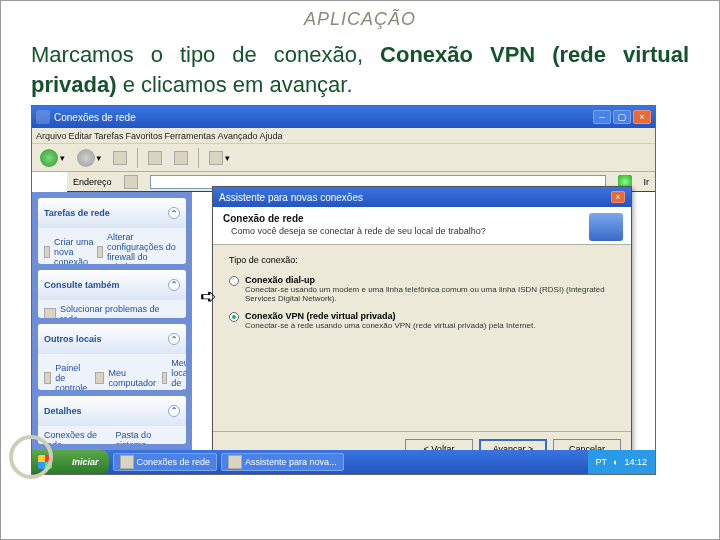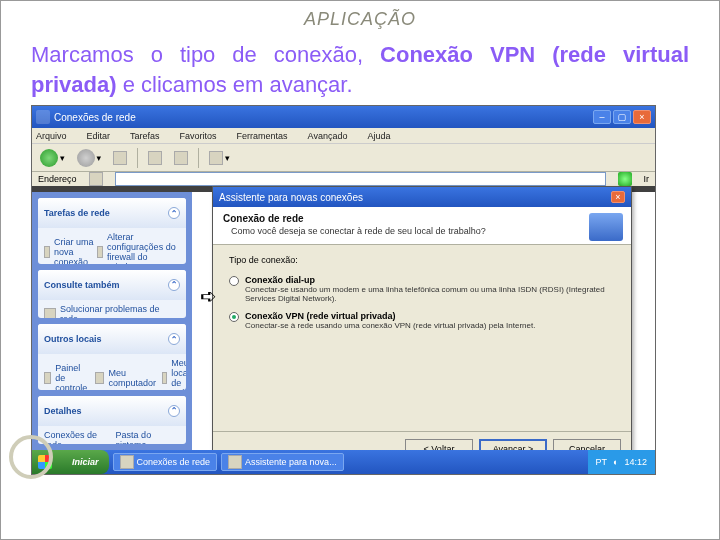--- a/index.html
+++ b/index.html
@@ -15,21 +15,21 @@
     font-style: italic;
     color: #8a8a7a;
     font-size: 18px;
     padding: 8px 0 6px;
     letter-spacing: 1px;
   }
   .slide-text {
     font-size: 22px;
     line-height: 1.35;
     padding: 4px 30px 6px 30px;
-    color: #8b5cf6;
+    color: #14532d;
     text-align: justify;
   }
   .slide-text .bold { font-weight: 700; }
   .shot {
     margin: 0 30px 8px 30px;
     width: 625px;
     height: 370px;
     border: 1px solid #666;
     background: #fff;
     position: relative;
@@ -42,28 +42,28 @@
     background: linear-gradient(#3a74e0,#2255c0);
     display: flex; align-items: center;
     color: #fff; font-size: 10px;
     padding: 0 4px;
   }
   .titlebar .icon { width: 14px; height: 14px; background:#fff3; border-radius:2px; margin-right:4px; }
   .titlebar .sp { flex:1; }
   .winbtns { display:flex; gap:2px; }
   .winbtn { width:18px; height:14px; background:#4a82e8; border:1px solid #7aa7f0; border-radius:2px; display:flex;align-items:center;justify-content:center;color:#fff;font-size:9px;line-height:1;}
   .winbtn.close { background:#e86a3a; border-color:#f09070;}
-  .menubar { height:16px; background:#ece9d8; display:flex; align-items:center; padding:0 4px; gap:20px; border-bottom:1px solid #ccc; color:#222;}
+  .menubar { height:16px; background:#ece9d8; display:flex; align-items:center; padding:0 4px; gap:2px; border-bottom:1px solid #ccc; color:#222;}
   .toolbar { height:28px; background:#ece9d8; display:flex; align-items:center; padding:0 4px; gap:4px; border-bottom:1px solid #b0b0a0;}
   .toolbtn { display:flex; align-items:center; gap:2px; padding:2px 4px;}
   .circle { width:18px;height:18px;border-radius:50%; display:inline-block;}
   .circle.green{background:radial-gradient(#7ed87a,#2a9a2a);}
   .circle.grey{background:radial-gradient(#d0d0d0,#9a9a9a);}
   .smallicon{width:14px;height:14px;background:#d8d4c0;border:1px solid #aaa;display:inline-block;}
-  .addrbar{height:20px;background:#ece9d8;display:flex;align-items:center;padding:0 6px;gap:12px;border-bottom:6px solid #404040;}
+  .addrbar{height:20px;background:#ece9d8;display:flex;align-items:center;padding:0 6px;gap:12px;border-bottom:1px solid #404040;margin-left:35px;}
   .addrbox{flex:1;height:14px;background:#fff;border:1px solid #7a9ac8;}
   .go{width:14px;height:14px;background:radial-gradient(#8f8,#2a2);border-radius:2px;}
   .content{position:absolute;top:86px;left:0;right:0;bottom:24px;display:flex;}
   .sidepane{width:160px;background:#6e8fd8;padding:6px;display:flex;flex-direction:column;gap:6px;overflow:hidden;}
   .panel{background:#eef3fb;border-radius:3px;overflow:hidden;}
   .panel-h{background:linear-gradient(#fff,#dce6f6);padding:9px 6px;display:flex;align-items:center;color:#21509e;font-weight:700;}
   .panel-h .chev{margin-left:auto;width:12px;height:12px;border:1px solid #8aa8d8;border-radius:50%;background:#fff;display:flex;align-items:center;justify-content:center;font-size:8px;color:#3a6ac8;}
   .panel-b{padding:4px 6px;display:flex;flex-direction:row;gap:3px;}
   .panel-item{display:flex;align-items:center;gap:4px;color:#21509e;}
   .pi-icon{width:12px;height:12px;background:#d8d4c0;border:1px solid #aaa;}

